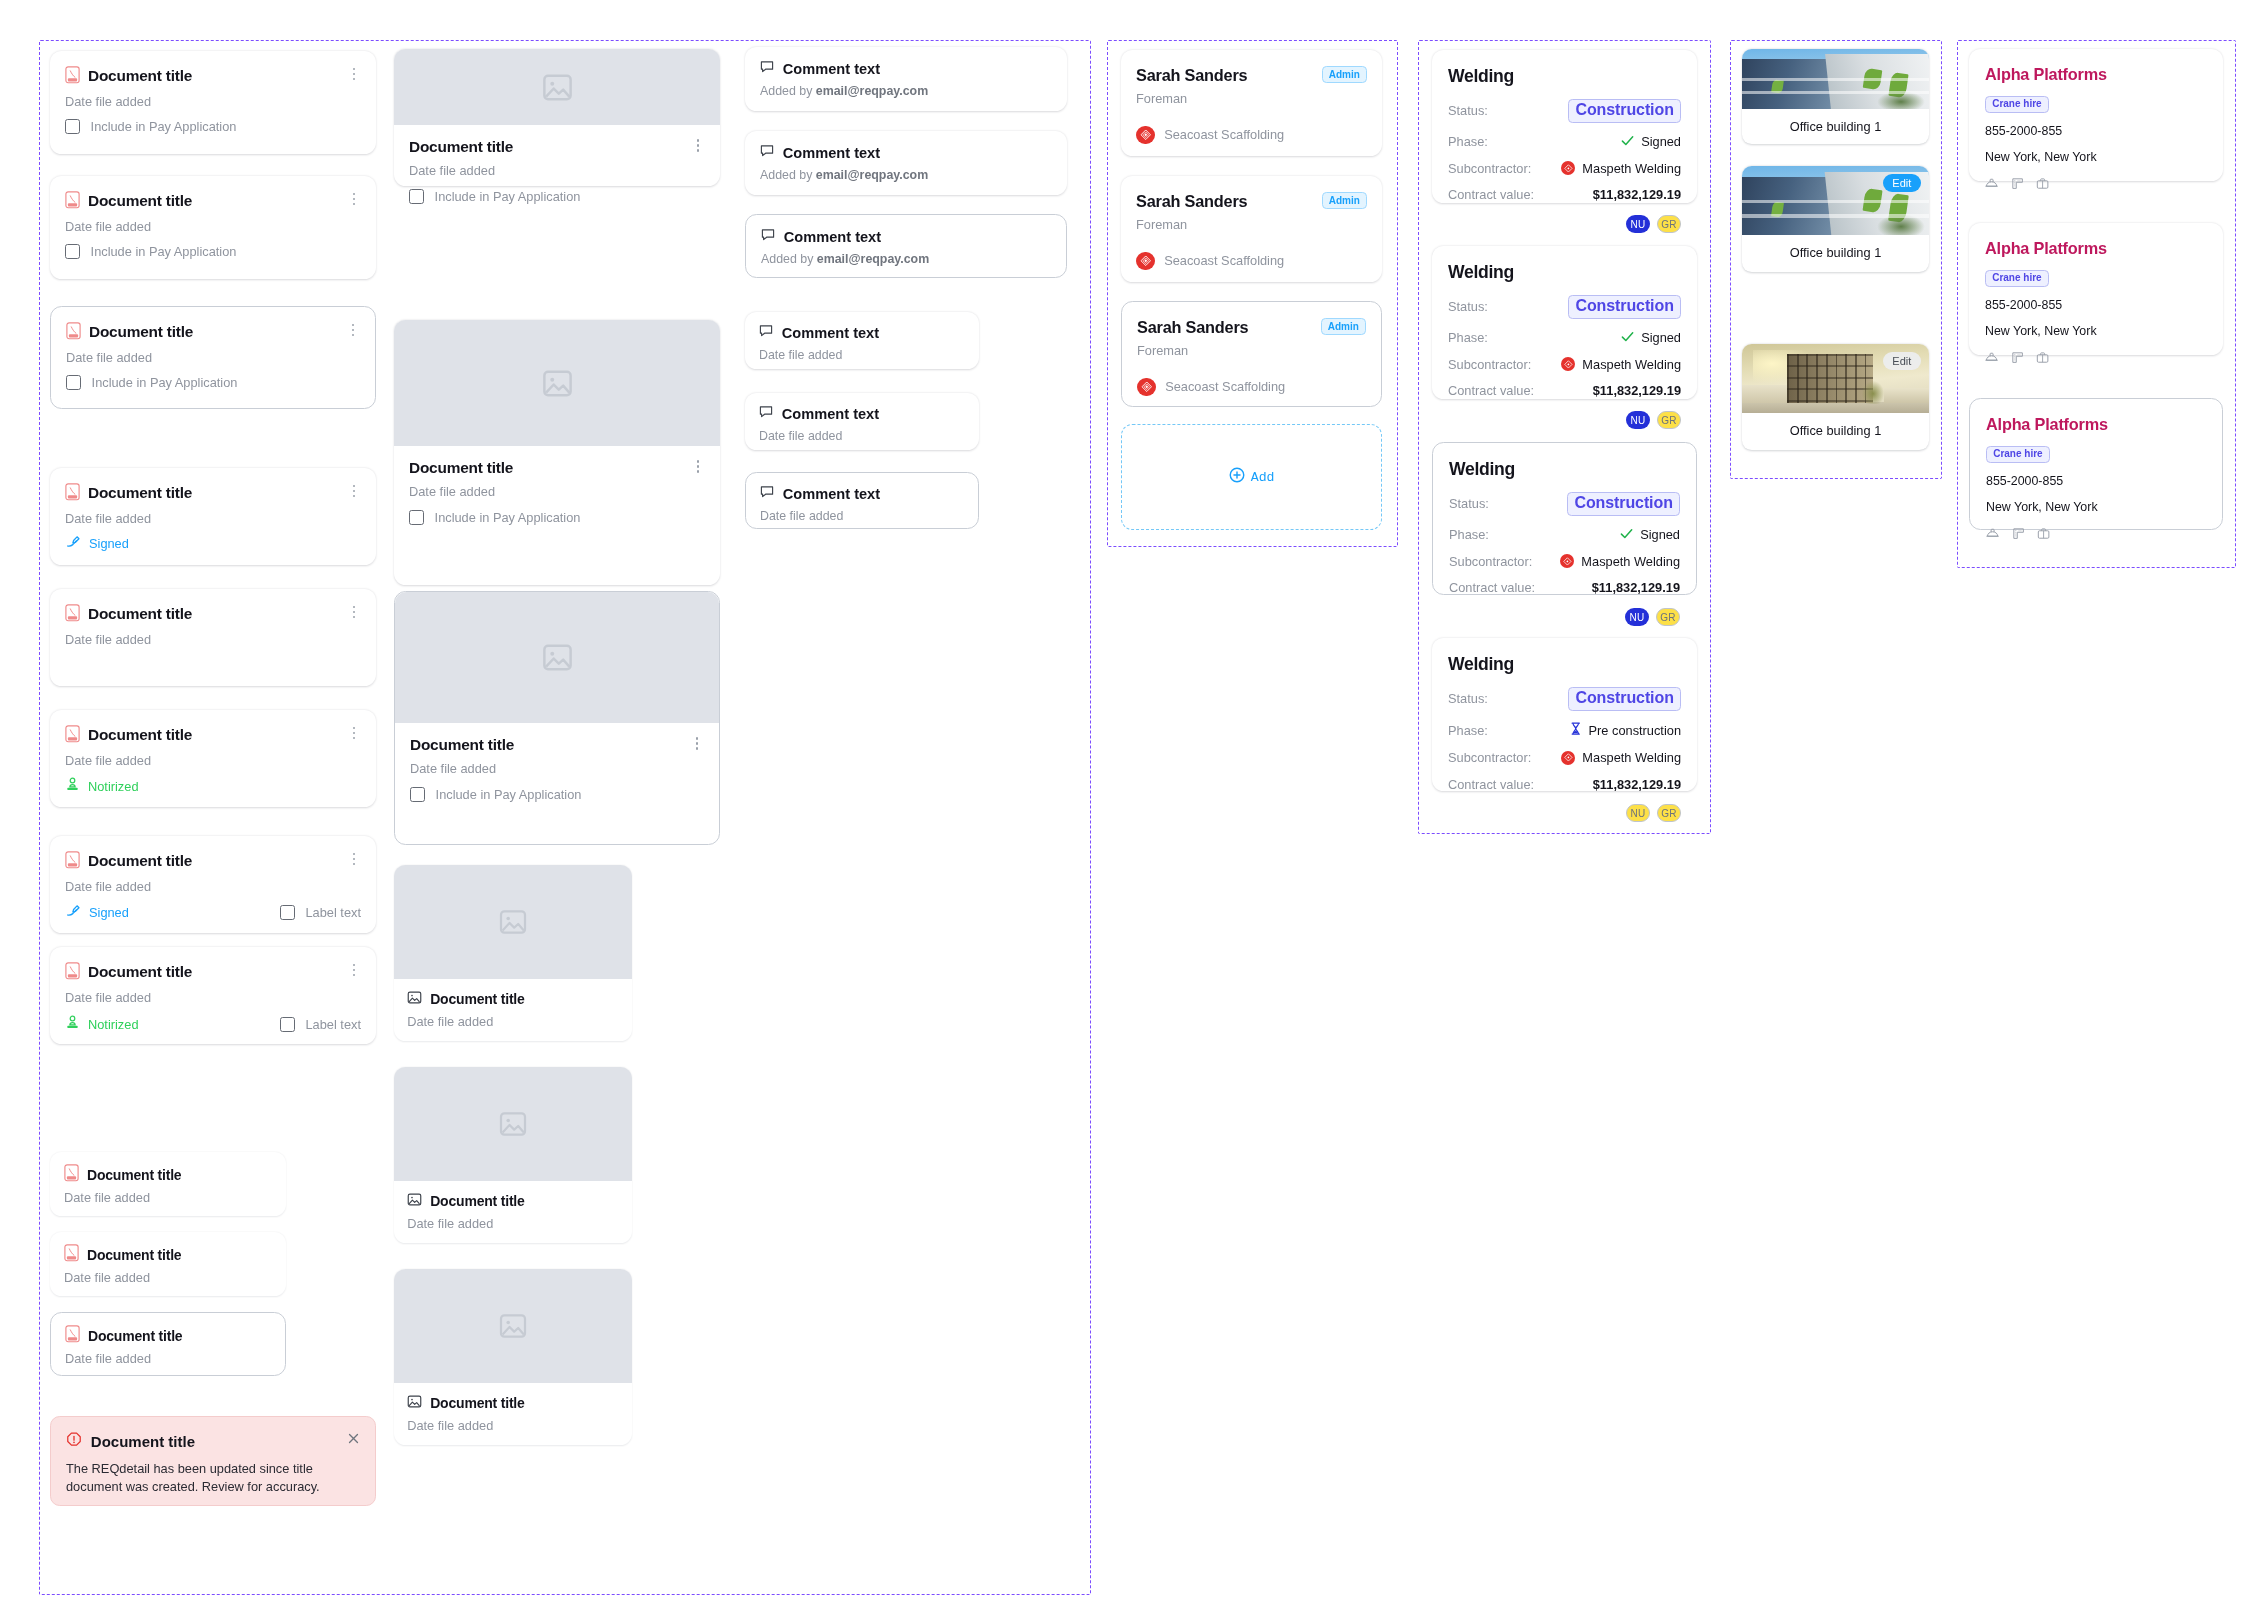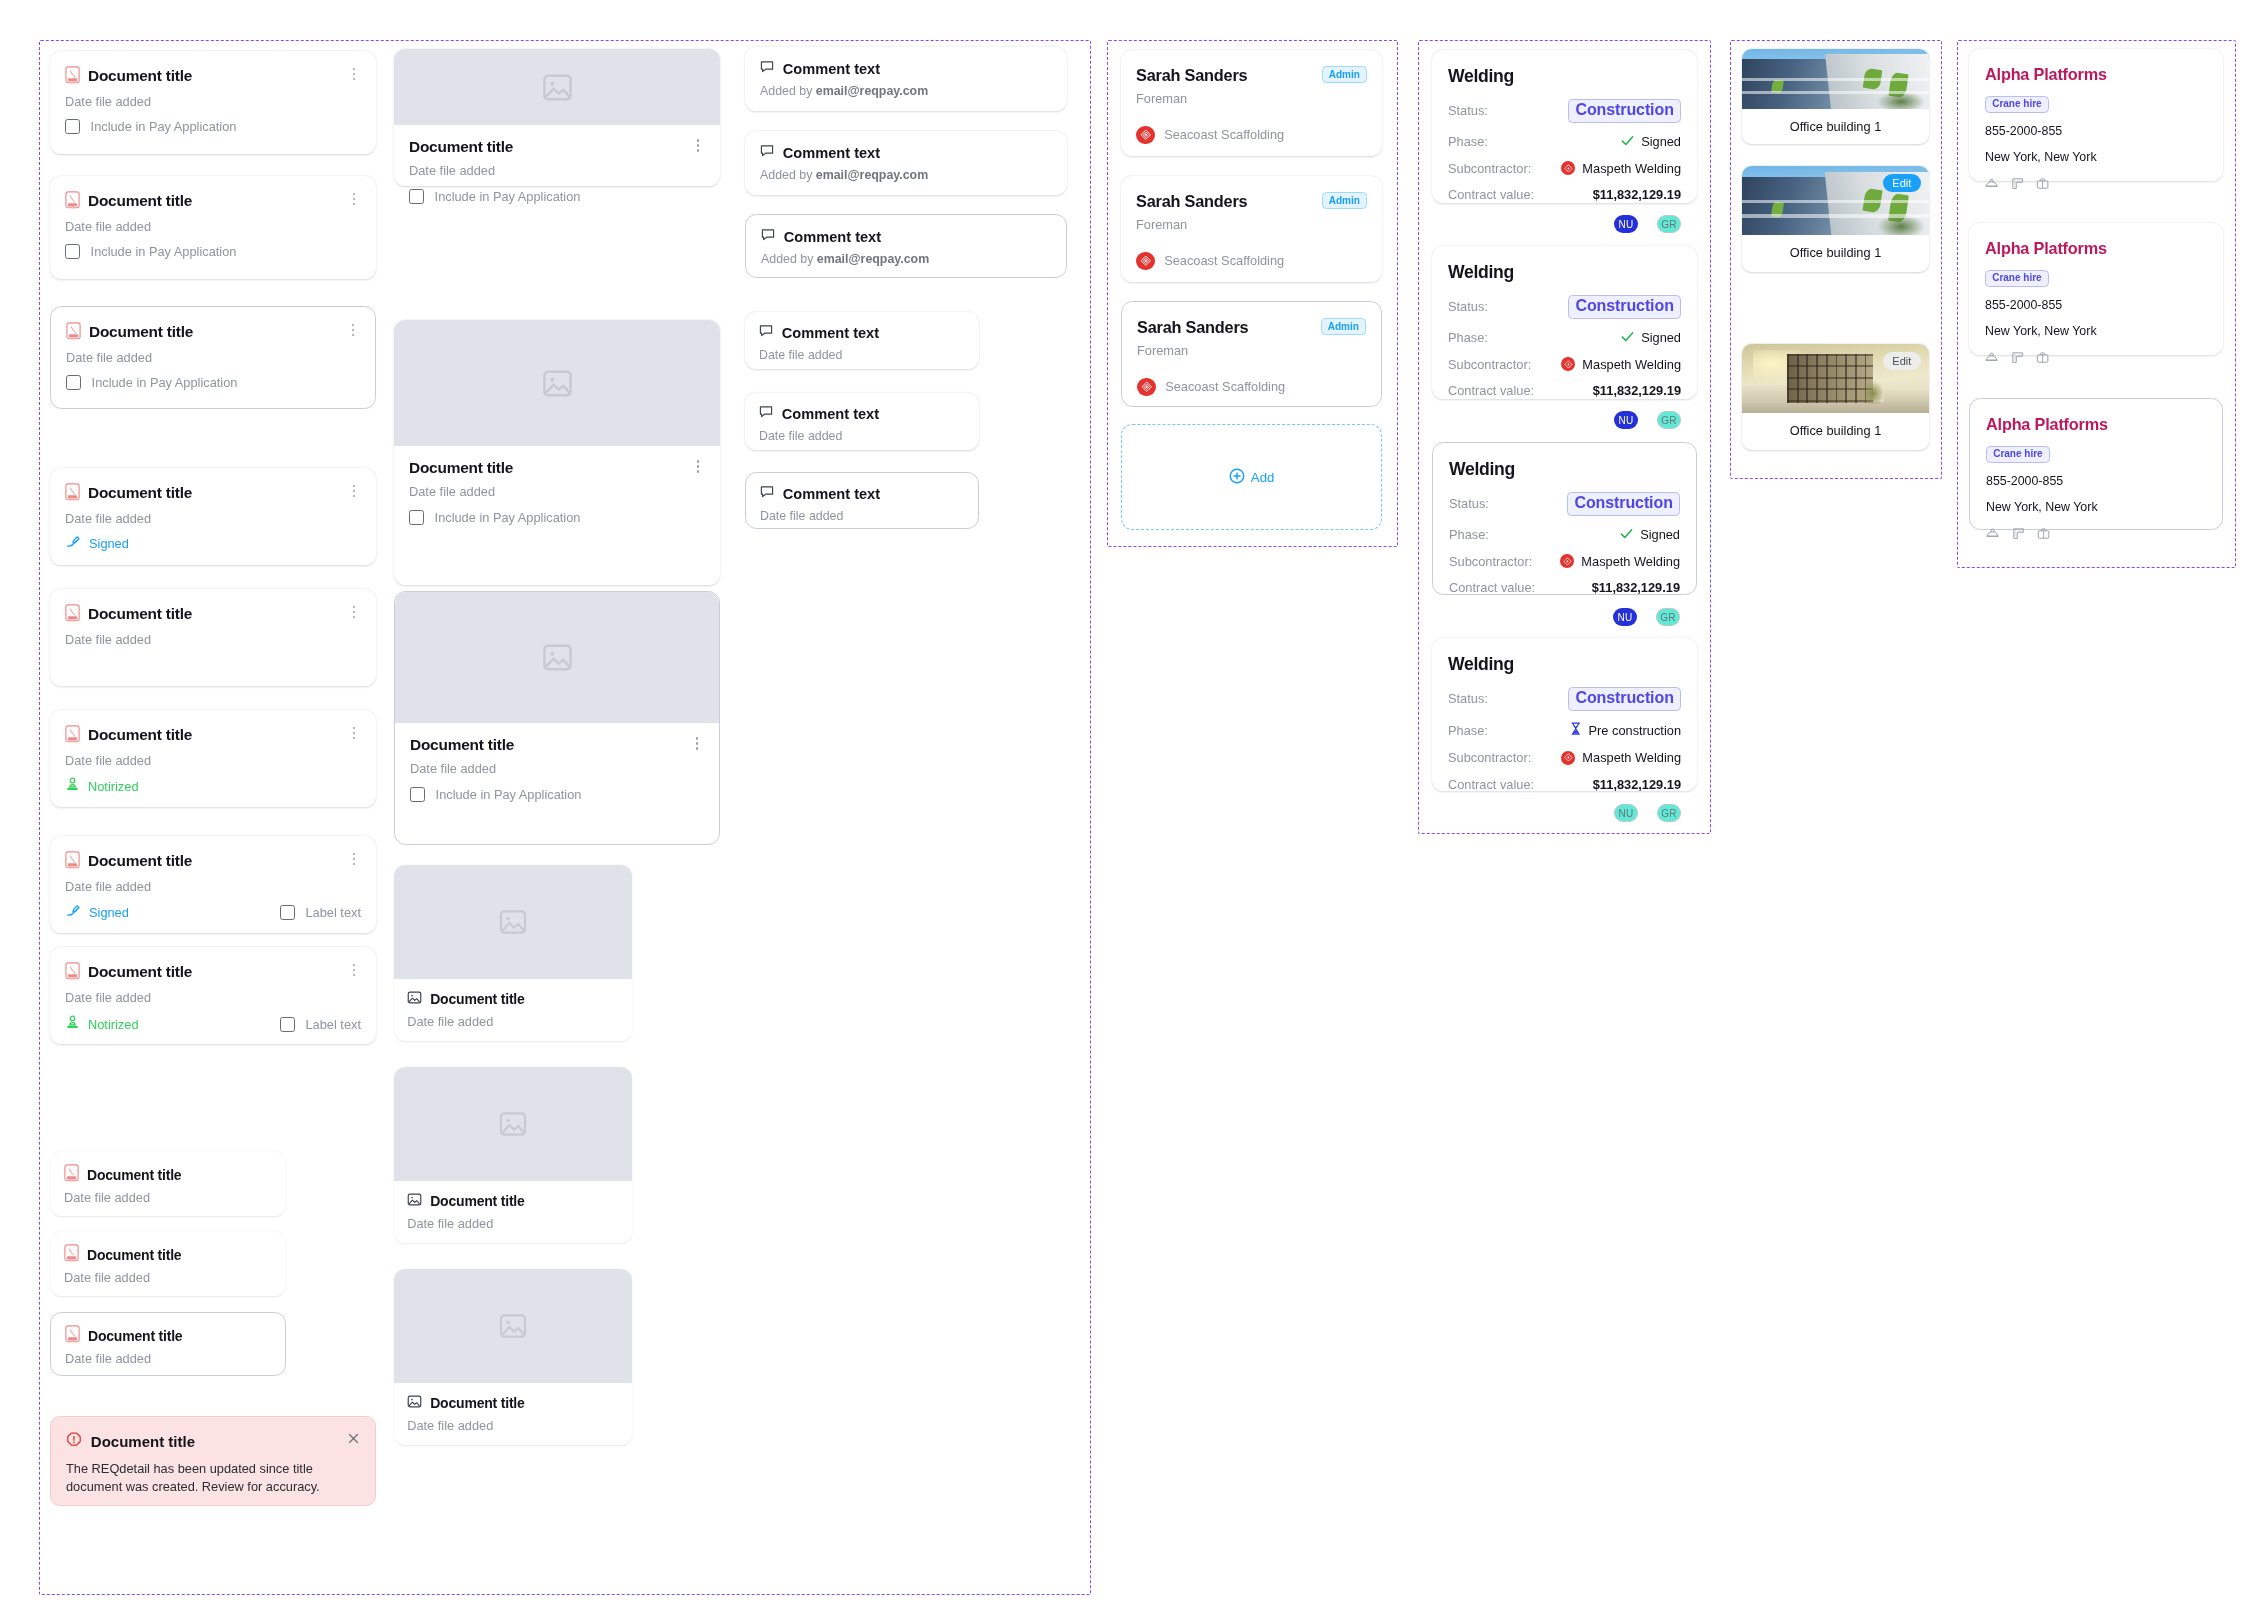--- a/index.html
+++ b/index.html
@@ -117,21 +117,21 @@
     background: #eef0ff; border: 0.9px solid #b9bdf4; border-radius: 4.4px;
     padding: 1.8px 6.2px 2.6px 6.2px; letter-spacing: -0.1px;
   }
   .avatars { display:flex; justify-content:flex-end; gap:7px; margin-top: 12.4px; }
   .av {
     width: 24px; height: 18.5px; border-radius: 9.7px;
     display:flex; align-items:center; justify-content:center;
     font-size: 10px; letter-spacing:0.2px;
   }
   .av.filled { background: #2430d8; color:#fff; font-weight:400; }
-  .av.ghost { background:#5eead4; color:#6d727b; border: 0.9px solid #bfc4cc; margin-left: 12px; }
+  .av.ghost { background:#fde047; color:#6d727b; border: 0.9px solid #bfc4cc; }
 
   
   .photo-card { position:absolute; background:#fff; border-radius: 9.7px;
     box-shadow: 0 0.9px 2.6px rgba(16,24,40,.12), 0 0.9px 1.8px rgba(16,24,40,.07); overflow:hidden; }
   .photo { position:relative; width:100%; overflow:hidden; }
   .photo-caption { text-align:center; font-size: 12.8px; color:#14141c; padding: 9.7px 5.3px 10.6px 5.3px; }
   .edit-btn {
     position:absolute; right: 8px; top: 8px;
     border-radius: 12.4px; padding: 2.6px 9.7px 3.5px 9.7px;
     font-size: 11px; color:#fff;
@@ -740,21 +740,21 @@
         <svg width="11.5" height="11.5" viewBox="0 0 14 14">
             <path d="M7 1.2l5.8 5.8L7 12.8 1.2 7z" fill="none" stroke="#fff" stroke-width="1.1"></path>
             <path d="M7 3.6l3.4 3.4L7 10.4 3.6 7z" fill="none" stroke="#fff" stroke-width=".9"></path>
             <path d="M7 5.3l1.7 1.7L7 8.7 5.3 7z" fill="#fff"></path>
           </svg>
       </span>
       <span>Seacoast Scaffolding</span>
     </div>
   </div>
 
-  <div class="add-card" style="left:1121px;top:424px;width:261px;height:106px;">
+  <div class="add-card" style="left:1121px;top:424px;width:261px;height:106px;font-family:Liberation Mono, monospace;">
     <span>
       <svg width="16" height="16" viewBox="0 0 18 18">
           <circle cx="9" cy="9" r="7.6" fill="none" stroke="#18a0fb" stroke-width="1.6"></circle>
           <path d="M9 5.6v6.8M5.6 9h6.8" stroke="#18a0fb" stroke-width="1.6" stroke-linecap="round"></path>
         </svg>
     </span>
     <span class="lbl">Add</span>
   </div>
 
   <div class="card" style="left:1432px;top:50px;width:265px;height:153px;padding:16px 16px 0 16px;">

